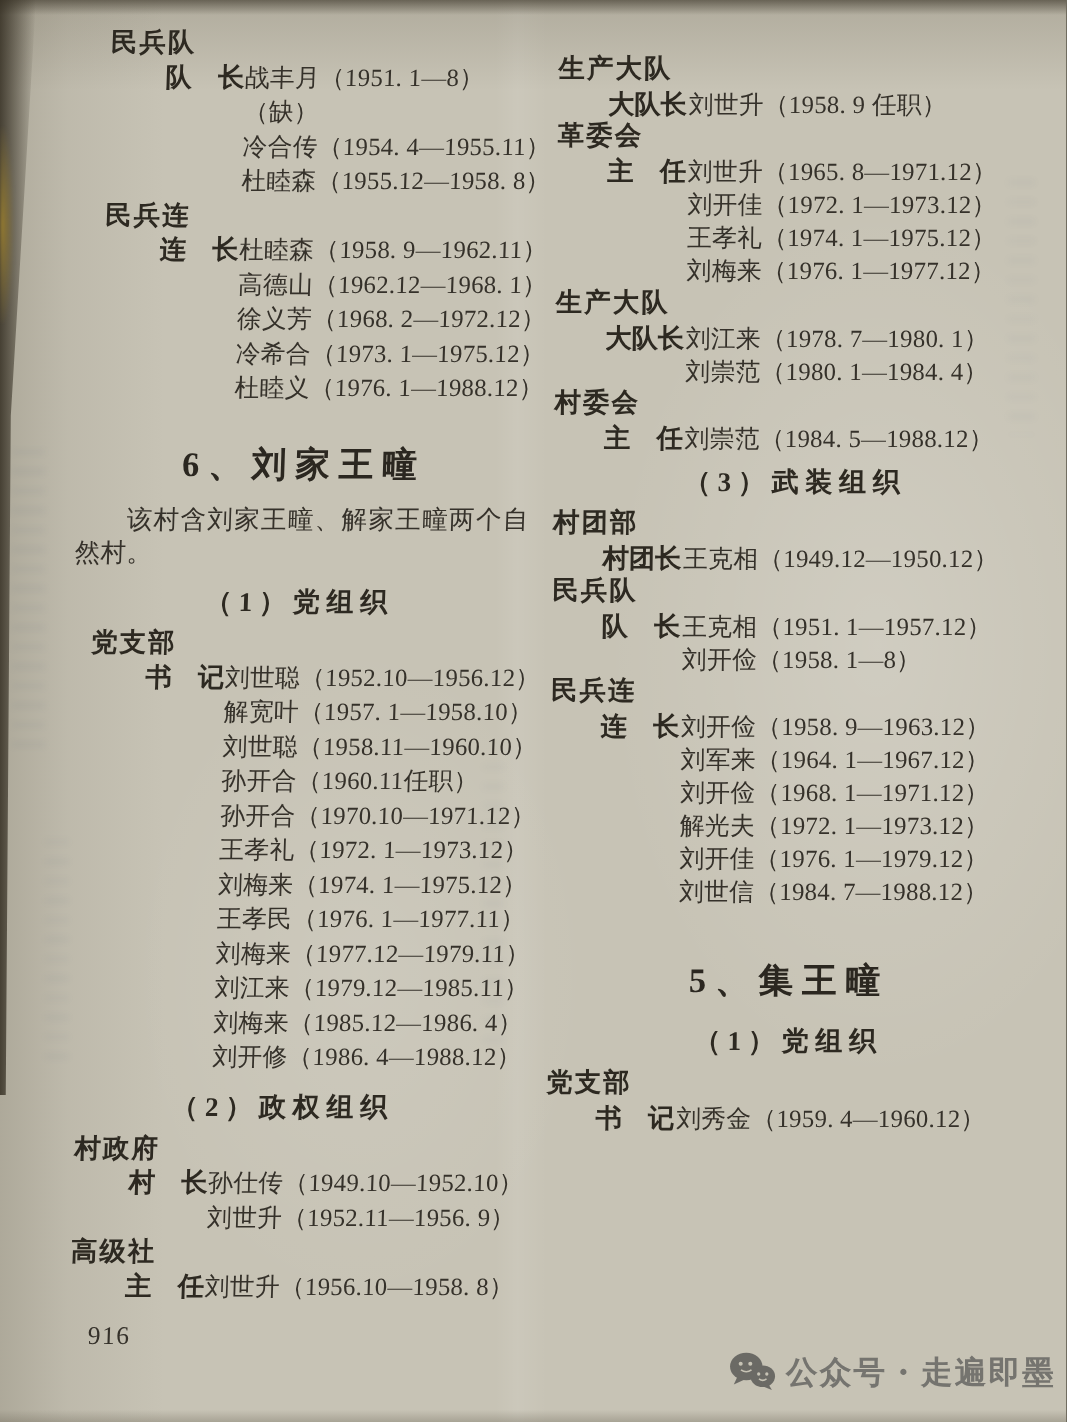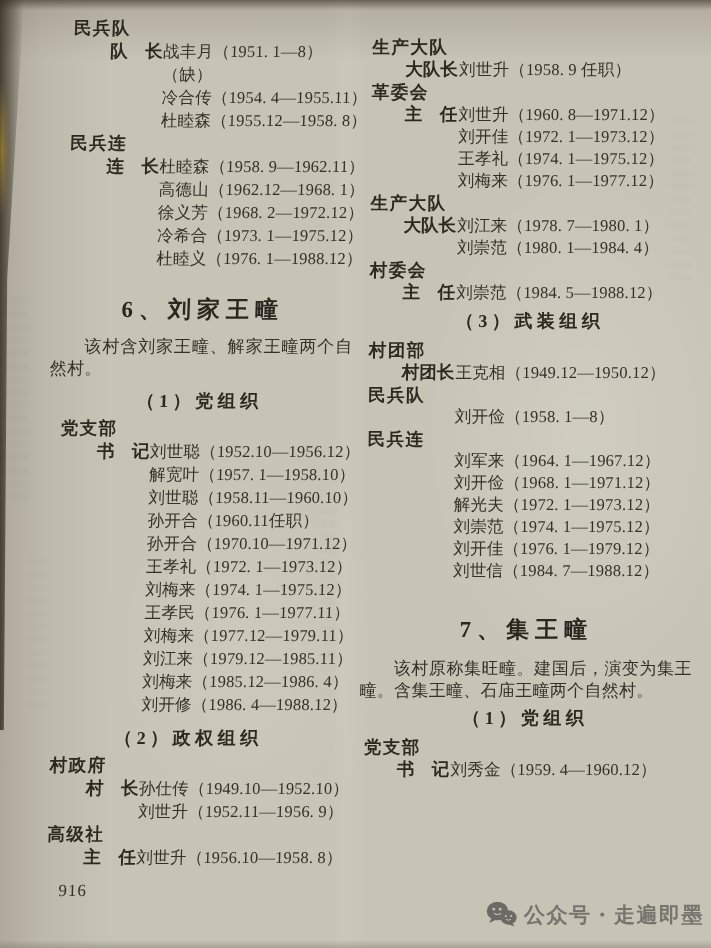--- a/index.html
+++ b/index.html
@@ -33,21 +33,21 @@
   .s2{left:30px;top:560px;width:16px;height:150px;opacity:.07;}
   .s3{left:322px;top:510px;width:14px;height:190px;opacity:.06;}
   .s4{left:672px;top:120px;width:18px;height:170px;opacity:.06;}
 
   
   .col{position:absolute;top:0;}
   .col-left{left:62px;width:302px;padding-top:17px;transform:skewX(-1.9deg);transform-origin:0 0;}
   .col-right{left:368px;width:332px;padding-top:36px;transform:skewX(-0.7deg);transform-origin:0 0;}
 
   .org-name{font-weight:700;font-size:17.5px;line-height:23px;letter-spacing:1.5px;color:#2d2921;}
-  .col-right .org-name{line-height:22px;}
+  .col-right .org-name{line-height:22px;font-family:Liberation Mono, monospace;}
   .col-left .org-name{margin-left:13px;}
   .col-right .org-name{margin-left:5px;}
 
   .entry-line{white-space:nowrap;line-height:23px;font-size:16.5px;}
   .col-right .entry-line{line-height:22px;}
   .col-left .entry-line{padding-left:50px;}
   .col-right .entry-line{padding-left:37px;}
 
   .role-label{display:inline-block;font-weight:700;font-size:17.5px;color:#2d2921;}
   .col-left .role-label{width:53px;}
@@ -108,43 +108,43 @@
       <div class="entry-line"><span class="role-label">村　长</span><span class="entry-text">孙仕传（1949.10—1952.10）</span></div>
       <div class="entry-line"><span class="role-label"></span><span class="entry-text">刘世升（1952.11—1956. 9）</span></div>
       <div class="org-name">高级社</div>
       <div class="entry-line"><span class="role-label">主　任</span><span class="entry-text">刘世升（1956.10—1958. 8）</span></div>
       <div class="b-pagenum">916</div>
     </div>
   <div class="col col-right">
       <div class="org-name">生产大队</div>
       <div class="entry-line"><span class="role-label">大队长</span><span class="entry-text">刘世升（1958. 9 任职）</span></div>
       <div class="org-name">革委会</div>
-      <div class="entry-line"><span class="role-label">主　任</span><span class="entry-text">刘世升（1960. 8—1971.12）</span></div>
+      <div class="entry-line"><span class="role-label">主　任</span><span class="entry-text">刘世升（1965. 8—1971.12）</span></div>
       <div class="entry-line"><span class="role-label"></span><span class="entry-text">刘开佳（1972. 1—1973.12）</span></div>
       <div class="entry-line"><span class="role-label"></span><span class="entry-text">王孝礼（1974. 1—1975.12）</span></div>
       <div class="entry-line"><span class="role-label"></span><span class="entry-text">刘梅来（1976. 1—1977.12）</span></div>
       <div class="org-name">生产大队</div>
       <div class="entry-line"><span class="role-label">大队长</span><span class="entry-text">刘江来（1978. 7—1980. 1）</span></div>
       <div class="entry-line"><span class="role-label"></span><span class="entry-text">刘崇范（1980. 1—1984. 4）</span></div>
       <div class="org-name">村委会</div>
       <div class="entry-line"><span class="role-label">主　任</span><span class="entry-text">刘崇范（1984. 5—1988.12）</span></div>
       <div class="b-subtitle">（3）武装组织</div>
       <div class="org-name">村团部</div>
       <div class="entry-line"><span class="role-label">村团长</span><span class="entry-text">王克相（1949.12—1950.12）</span></div>
       <div class="org-name">民兵队</div>
+      <div class="entry-line"><span class="role-label">队　长</span><span class="entry-text">王克相（1951. 1—1957.12）</span></div>
       <div class="entry-line"><span class="role-label"></span><span class="entry-text">刘开俭（1958. 1—8）</span></div>
       <div class="org-name">民兵连</div>
+      <div class="entry-line"><span class="role-label">连　长</span><span class="entry-text">刘开俭（1958. 9—1963.12）</span></div>
       <div class="entry-line"><span class="role-label"></span><span class="entry-text">刘军来（1964. 1—1967.12）</span></div>
       <div class="entry-line"><span class="role-label"></span><span class="entry-text">刘开俭（1968. 1—1971.12）</span></div>
       <div class="entry-line"><span class="role-label"></span><span class="entry-text">解光夫（1972. 1—1973.12）</span></div>
-      <div class="entry-line"><span class="role-label"></span><span class="entry-text">刘崇范（1974. 1—1975.12）</span></div>
       <div class="entry-line"><span class="role-label"></span><span class="entry-text">刘开佳（1976. 1—1979.12）</span></div>
       <div class="entry-line"><span class="role-label"></span><span class="entry-text">刘世信（1984. 7—1988.12）</span></div>
-      <div class="b-title">7、集王疃</div>
-      <div class="b-para">该村原称集旺疃。建国后，演变为集王疃。含集王疃、石庙王疃两个自然村。</div>
+      <div class="b-title">5、集王疃</div>
       <div class="b-subtitle">（1）党组织</div>
       <div class="org-name">党支部</div>
       <div class="entry-line"><span class="role-label">书　记</span><span class="entry-text">刘秀金（1959. 4—1960.12）</span></div>
     </div>
 
   <div class="smudge s1"></div>
   <div class="smudge s2"></div>
   <div class="smudge s3"></div>
   <div class="smudge s4"></div>
 

